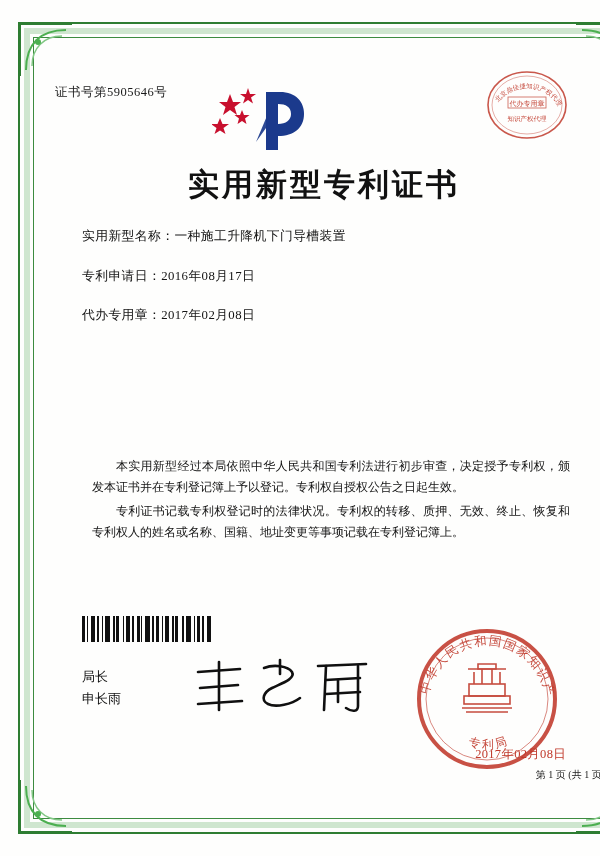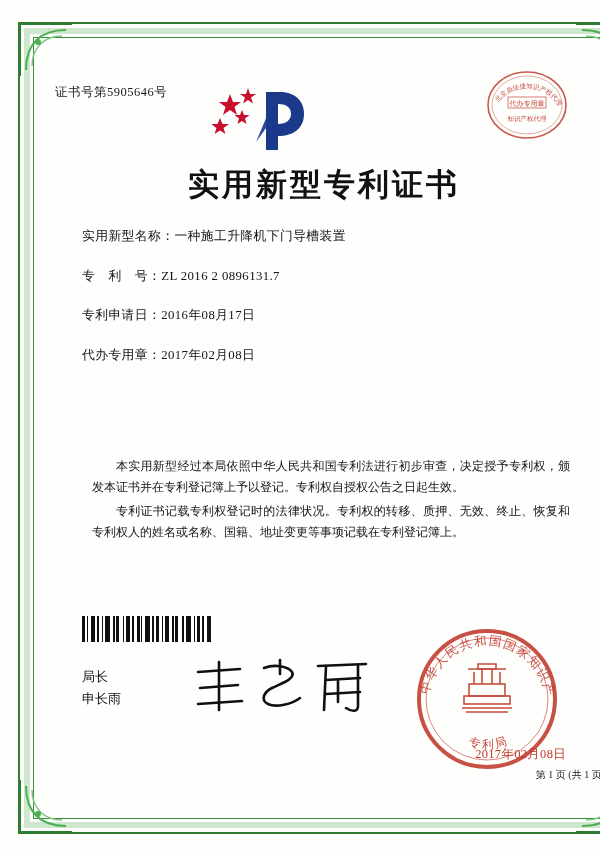--- a/index.html
+++ b/index.html
@@ -162,23 +162,20 @@
         <path d="M54,8 L68,8 C84,8 92,18 92,30 C92,44 82,52 66,52 L66,40 C74,40 79,36 79,30 C79,23 74,20 66,20 L66,66 L54,66 Z" fill="#1b3a8c"></path>
         <path d="M44,58 L60,20 L66,20 L66,66 L54,66 L54,44 Z" fill="#1b3a8c" opacity="0.92"></path>
       </svg>
     </div>
 
     <div class="title">实用新型专利证书</div>
 
     <div class="fields">
       <div class="field">
         <span class="lbl">实用新型名称：</span><span>一种施工升降机下门导槽装置</span>
-      </div>
-      <div class="field">
-        <span class="lbl">专　利　号：</span><span>ZL 2016 2 0896131.7</span>
       </div>
       <div class="field">
         <span class="lbl">专利申请日：</span><span>2016年08月17日</span>
       </div>
       <div class="field">
         <span class="lbl">代办专用章：</span><span>2017年02月08日</span>
       </div>
     </div>
 
     <div class="paragraphs">

